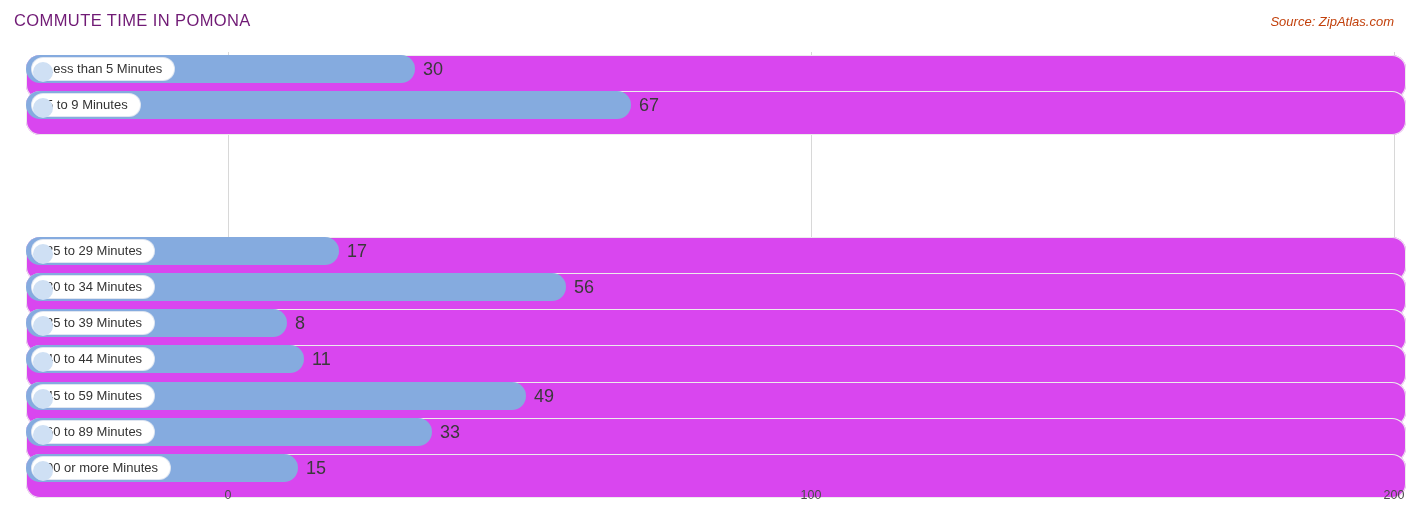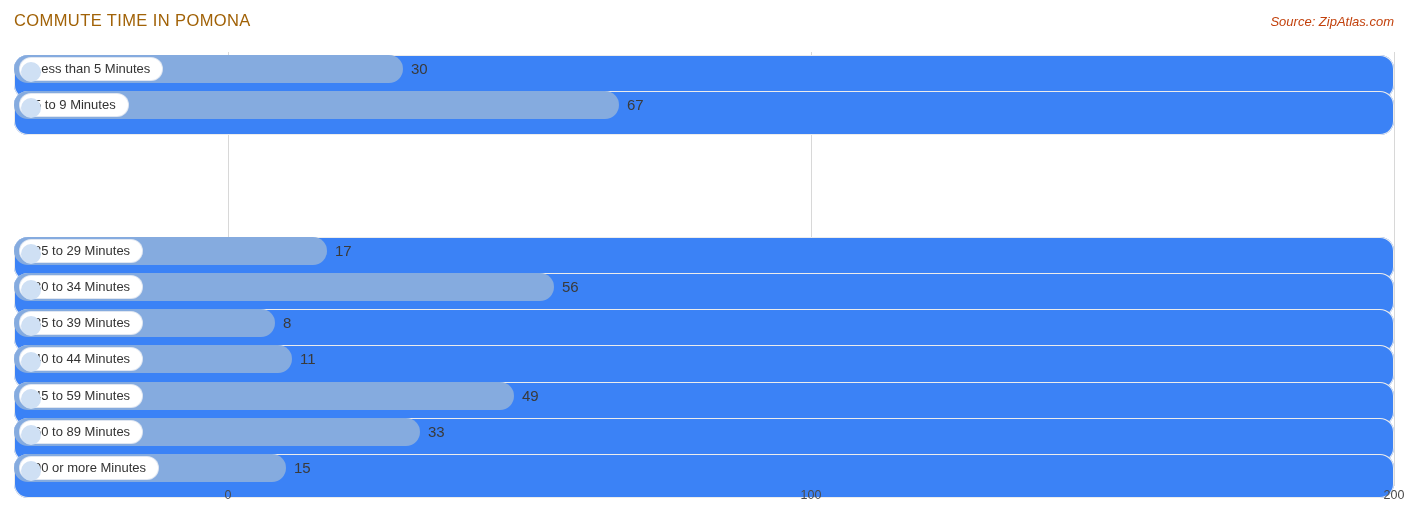--- a/index.html
+++ b/index.html
@@ -20,21 +20,21 @@
     width: 1406px;
     height: 524px;
   }
   
   .title {
     position: absolute;
     left: 14px;
     top: 11px;
     font-size: 16.5px;
     letter-spacing: 0.4px;
-    color: #a16207;
+    color: #701a75;
     font-weight: 400;
     white-space: nowrap;
   }
   .source {
     position: absolute;
     right: 12px;
     top: 14px;
     font-size: 13px;
     font-style: italic;
     color: #c2410c;
@@ -57,24 +57,24 @@
   }
   .rows {
     position: absolute;
     left: 0;
     top: 0;
     right: 0;
     bottom: 0;
   }
   .row {
     position: absolute;
-    left: 0;
+    left: 12px;
     width: 1380px;
     height: 44px;
-    background: #3b82f6;
+    background: #d946ef;
     border-radius: 14px;
     box-shadow: inset 0 0 0 1px #ececec;
   }
   .bar {
     position: absolute;
     left: 0;
     top: 0;
     height: 28px;
     border-radius: 14px;
     background: #85abdf;
@@ -103,21 +103,21 @@
     width: 20px;
     height: 20px;
     border-radius: 50%;
     background: #cfe0f4;
   }
   .value-out {
     position: absolute;
     top: 0;
     height: 28px;
     line-height: 28px;
-    font-size: 15px;
+    font-size: 18px;
     color: #3a3a3a;
     white-space: nowrap;
   }
   .value-in {
     position: absolute;
     top: 0;
     height: 28px;
     line-height: 28px;
     font-size: 12.5px;
     color: #ffffff;

